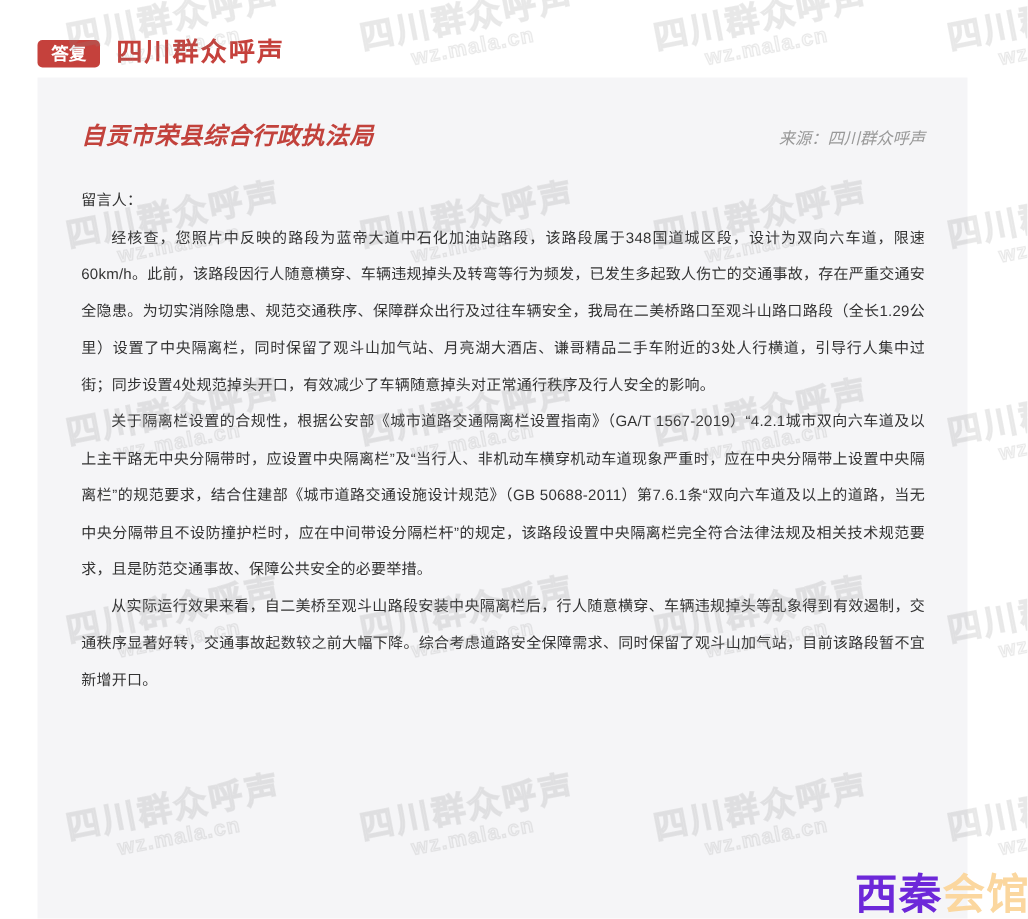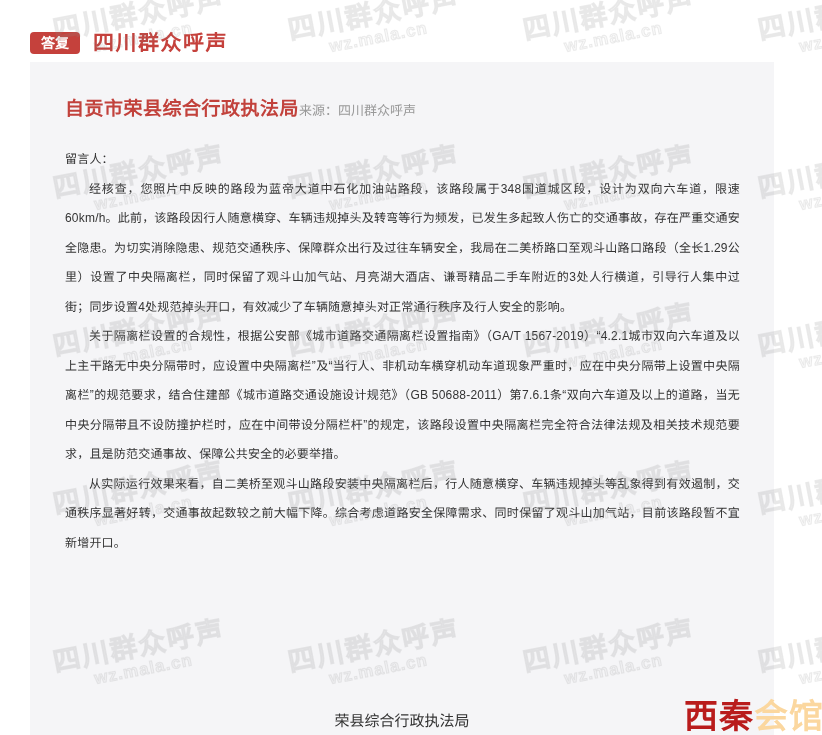--- a/index.html
+++ b/index.html
@@ -29,21 +29,21 @@
     color:var(--accent);font-size:21px;font-weight:900;
     letter-spacing:1.5px;line-height:1;cursor:pointer;
   }
 
   
   .card{
     position:absolute;left:30px;top:62px;width:744px;height:673px;
     background:var(--card-bg);
     padding:31px 34px 0 35px;z-index:2;
   }
-  .card-header{display:flex;align-items:baseline;}
+  .card-header{display:flex;justify-content:space-between;align-items:baseline;font-style:italic;}
   .title{margin:0;color:#c2423c;font-size:19px;font-weight:600;letter-spacing:0.5px;}
   .source{color:var(--muted-text);font-size:13px;}
 
   .content{margin-top:25px;}
   .content p{
     margin:0;color:var(--body-text);
     font-size:12px;line-height:29.5px;
     letter-spacing:0.2px;
     text-align:justify;
   }
@@ -53,21 +53,21 @@
     position:absolute;left:0;right:0;bottom:5px;
     text-align:center;color:var(--body-text);font-size:15px;
   }
 
   
   .corner-logo{
     position:absolute;left:684px;top:696px;z-index:6;
     font-size:34px;font-weight:900;letter-spacing:1px;
     line-height:1.2;white-space:nowrap;pointer-events:none;
   }
-  .cl-blue{color:#b91c1c;text-align:center;}
+  .cl-blue{color:#6d28d9;text-align:center;}
   .cl-orange{color:#fbd79f;}
 
   
   .watermark-layer{position:absolute;inset:0;z-index:5;pointer-events:none;overflow:hidden;}
   .wm{
     position:absolute;width:210px;
     transform:rotate(-11deg);
     text-align:center;
     font-weight:bold;
     color:rgba(130,130,130,0.05);
@@ -176,20 +176,19 @@
     </div>
 
     <div class="content" id="paragraphs">
       <p class="no-indent">留言人：</p>
 
         <p class="indent">经核查，您照片中反映的路段为蓝帝大道中石化加油站路段，该路段属于348国道城区段，设计为双向六车道，限速60km/h。此前，该路段因行人随意横穿、车辆违规掉头及转弯等行为频发，已发生多起致人伤亡的交通事故，存在严重交通安全隐患。为切实消除隐患、规范交通秩序、保障群众出行及过往车辆安全，我局在二美桥路口至观斗山路口路段（全长1.29公里）设置了中央隔离栏，同时保留了观斗山加气站、月亮湖大酒店、谦哥精品二手车附近的3处人行横道，引导行人集中过街；同步设置4处规范掉头开口，有效减少了车辆随意掉头对正常通行秩序及行人安全的影响。</p>
         <p class="indent">关于隔离栏设置的合规性，根据公安部《城市道路交通隔离栏设置指南》（GA/T 1567-2019）“4.2.1城市双向六车道及以上主干路无中央分隔带时，应设置中央隔离栏”及“当行人、非机动车横穿机动车道现象严重时，应在中央分隔带上设置中央隔离栏”的规范要求，结合住建部《城市道路交通设施设计规范》（GB 50688-2011）第7.6.1条“双向六车道及以上的道路，当无中央分隔带且不设防撞护栏时，应在中间带设分隔栏杆”的规定，该路段设置中央隔离栏完全符合法律法规及相关技术规范要求，且是防范交通事故、保障公共安全的必要举措。</p>
         <p class="indent">从实际运行效果来看，自二美桥至观斗山路段安装中央隔离栏后，行人随意横穿、车辆违规掉头等乱象得到有效遏制，交通秩序显著好转，交通事故起数较之前大幅下降。综合考虑道路安全保障需求、同时保留了观斗山加气站，目前该路段暂不宜新增开口。</p>
       </div>
 
-    <div class="signature">荣县综合行政执法局</div>
   </div>
 
   <div class="corner-logo">
     <span class="cl-blue">西秦</span><span class="cl-orange">会馆</span>
   </div>
 
 </div>
 
 </body></html>

